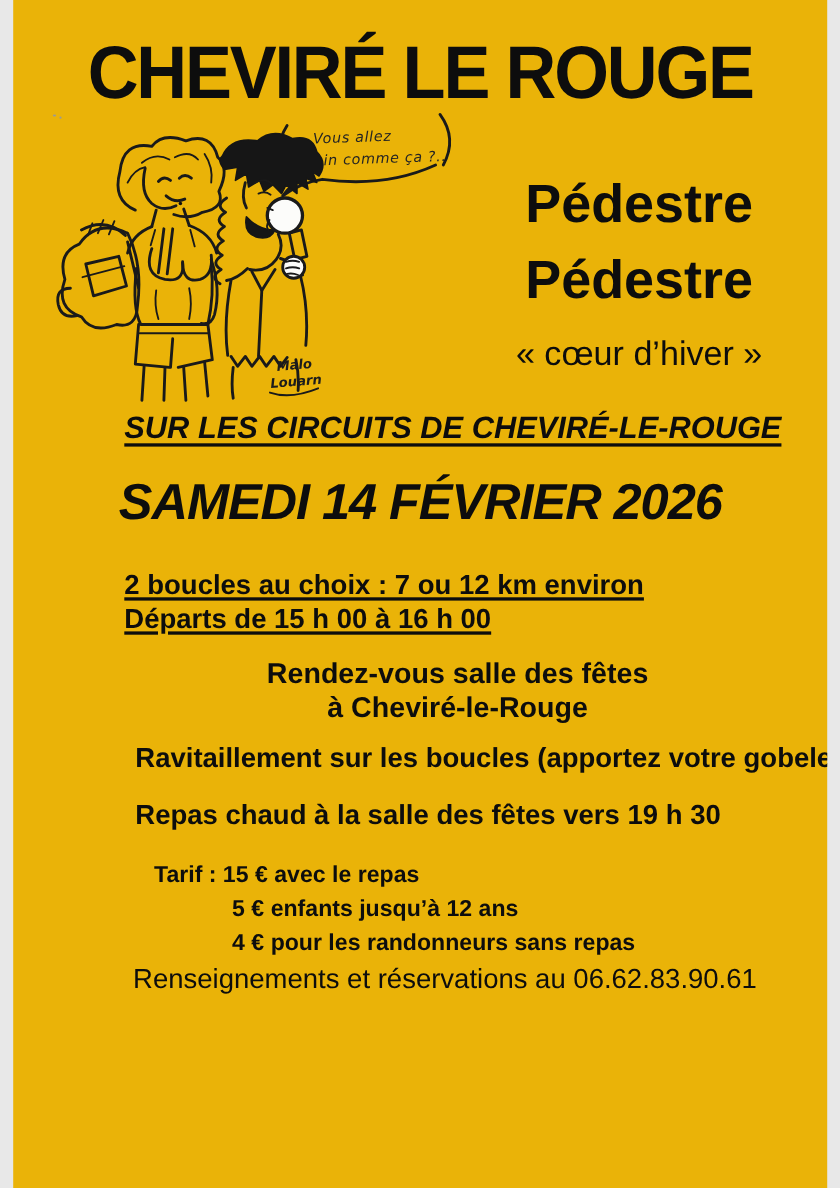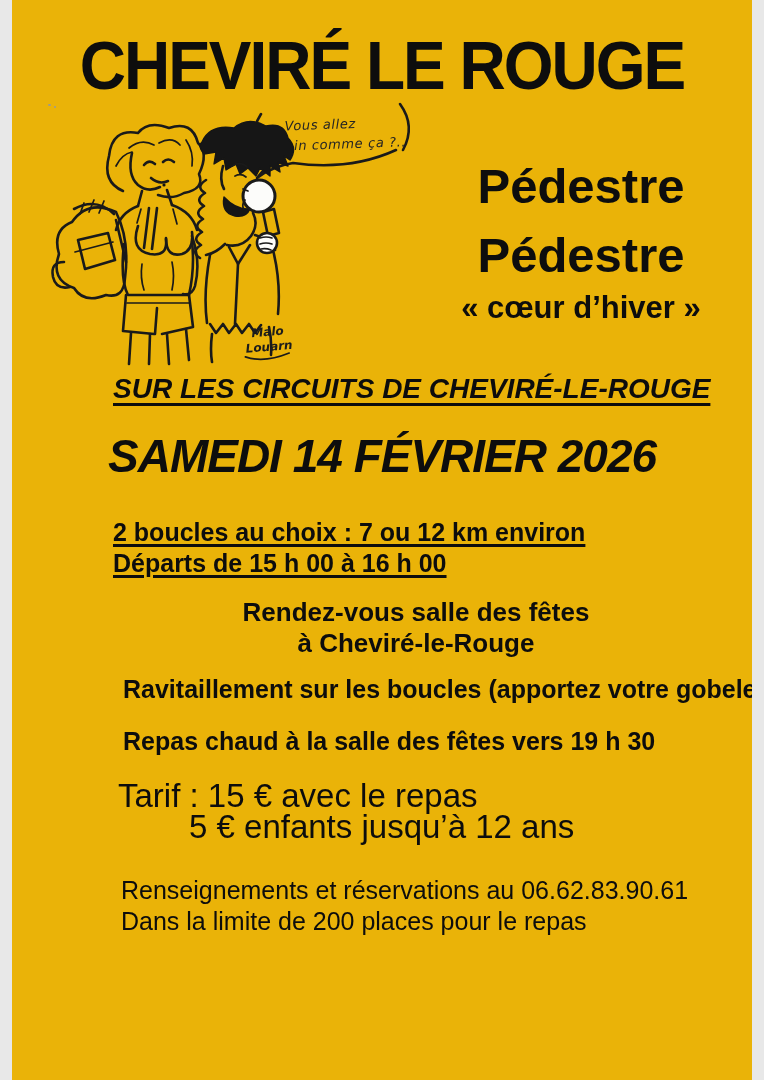--- a/index.html
+++ b/index.html
@@ -32,22 +32,23 @@
     left: 385px; top: 152px; width: 368px;
     text-align: center;
   }
   .event-name-line {
     font-size: 49px;
     font-weight: 700;
     line-height: 69px;
     white-space: nowrap;
   }
   .event-subtitle {
+    margin-top: 14px;
     font-size: 31px;
-    font-weight: 700;
+    font-weight: 400;
     white-space: nowrap;
   }
   .circuits {
     left: 101px; top: 371px;
     font-size: 28px;
     font-style: italic;
     text-decoration: underline;
     text-decoration-thickness: 3px;
     text-underline-offset: 5px;
   }
@@ -74,23 +75,23 @@
     text-align: center;
     font-size: 26px;
     font-weight: 700;
     line-height: 31px;
   }
   .body-text { font-size: 25px; }
   .refreshments { left: 111px; top: 674px; }
   .meal { left: 111px; top: 726px; }
   .tarif-block {
     position: absolute;
-    left: 106px; top: 780px;
-    font-size: 33px;
-    font-weight: 400;
+    left: 128px; top: 780px;
+    font-size: 21px;
+    font-weight: 700;
     line-height: 31px;
   }
   .tarif-block .indent { padding-left: 71px; }
   .tarif-block div { white-space: nowrap; }
   .info-block {
     position: absolute;
     left: 109px; top: 875px;
     font-size: 25px;
     font-weight: 400;
     line-height: 31px;
@@ -226,24 +227,24 @@
     <div>à Cheviré-le-Rouge</div>
   </div>
 
   <div class="line body-text refreshments">Ravitaillement sur les boucles (apportez votre gobelet).</div>
 
   <div class="line body-text meal">Repas chaud à la salle des fêtes vers 19 h 30</div>
 
   <div class="tarif-block">
     <div>Tarif : 15 € avec le repas</div>
     <div class="indent">5 € enfants jusqu’à 12 ans</div>
+    <div class="indent">4 € pour les randonneurs sans repas</div>
   </div>
 
   <div class="info-block">
     <div>Renseignements et réservations au 06.62.83.90.61</div>
-    <div>Dans la limite de 200 places pour le repas</div>
   </div>
 
 
   <div class="speck" style="left:36px; top:104px; width:3px; height:2px;"></div>
   <div class="speck" style="left:42px; top:106px; width:2px; height:2px;"></div>
 
 </div>
 
 </body></html>

